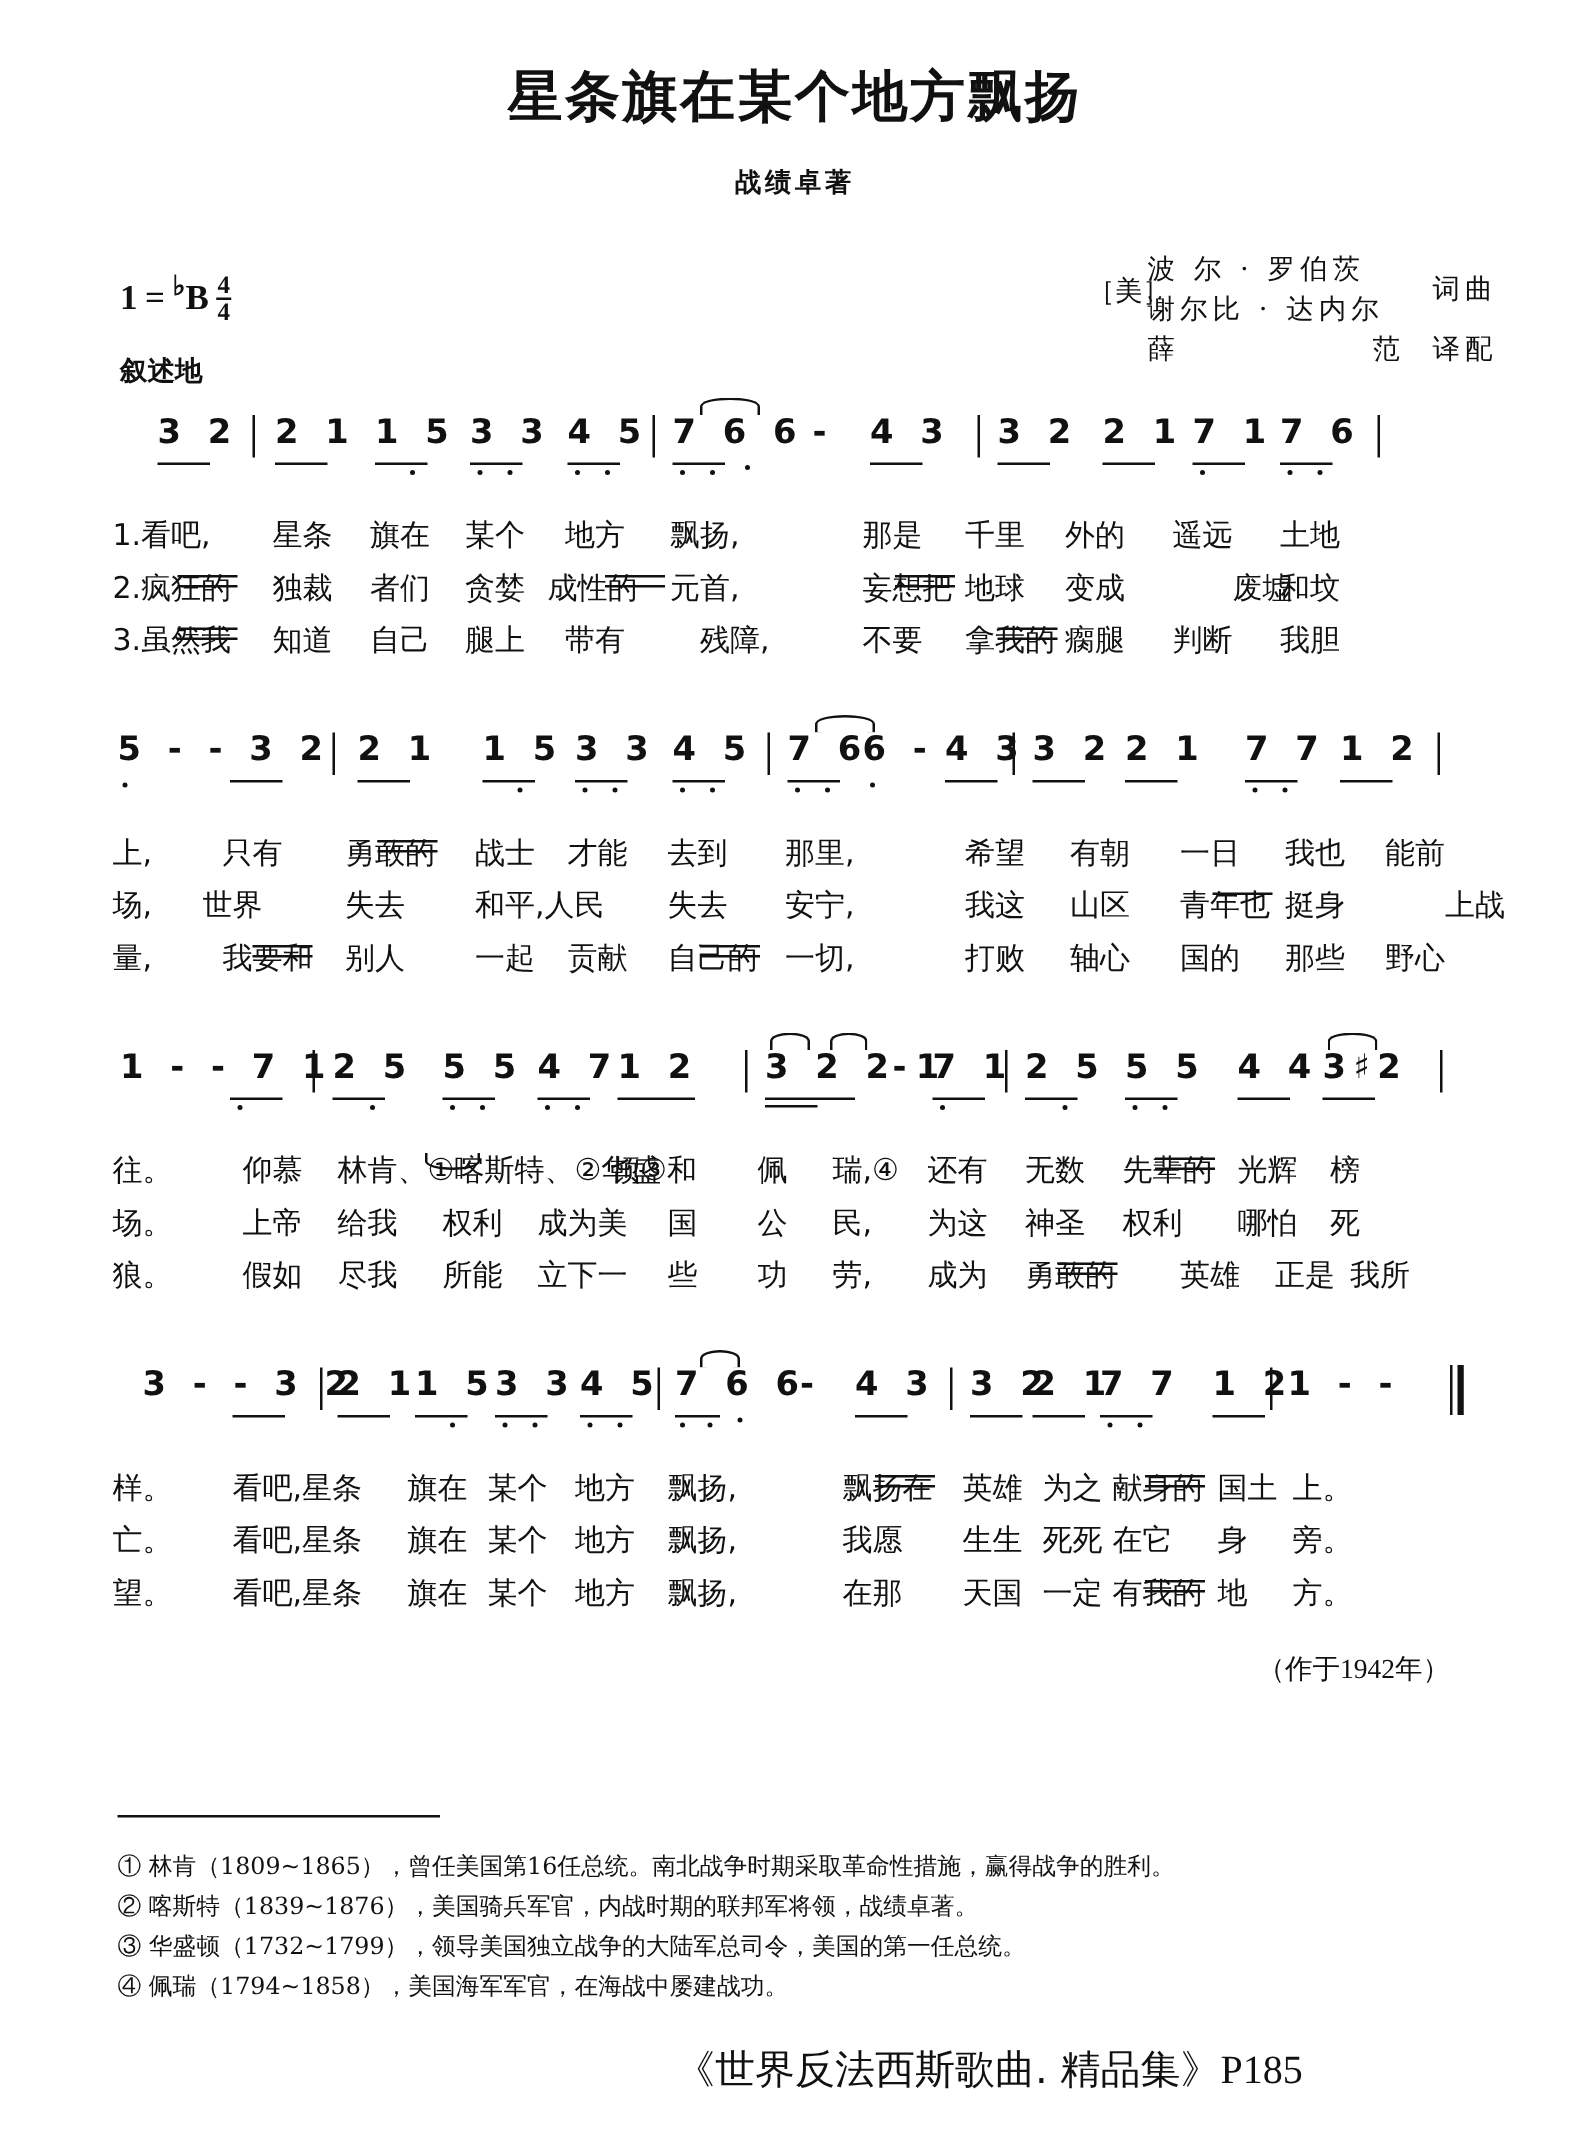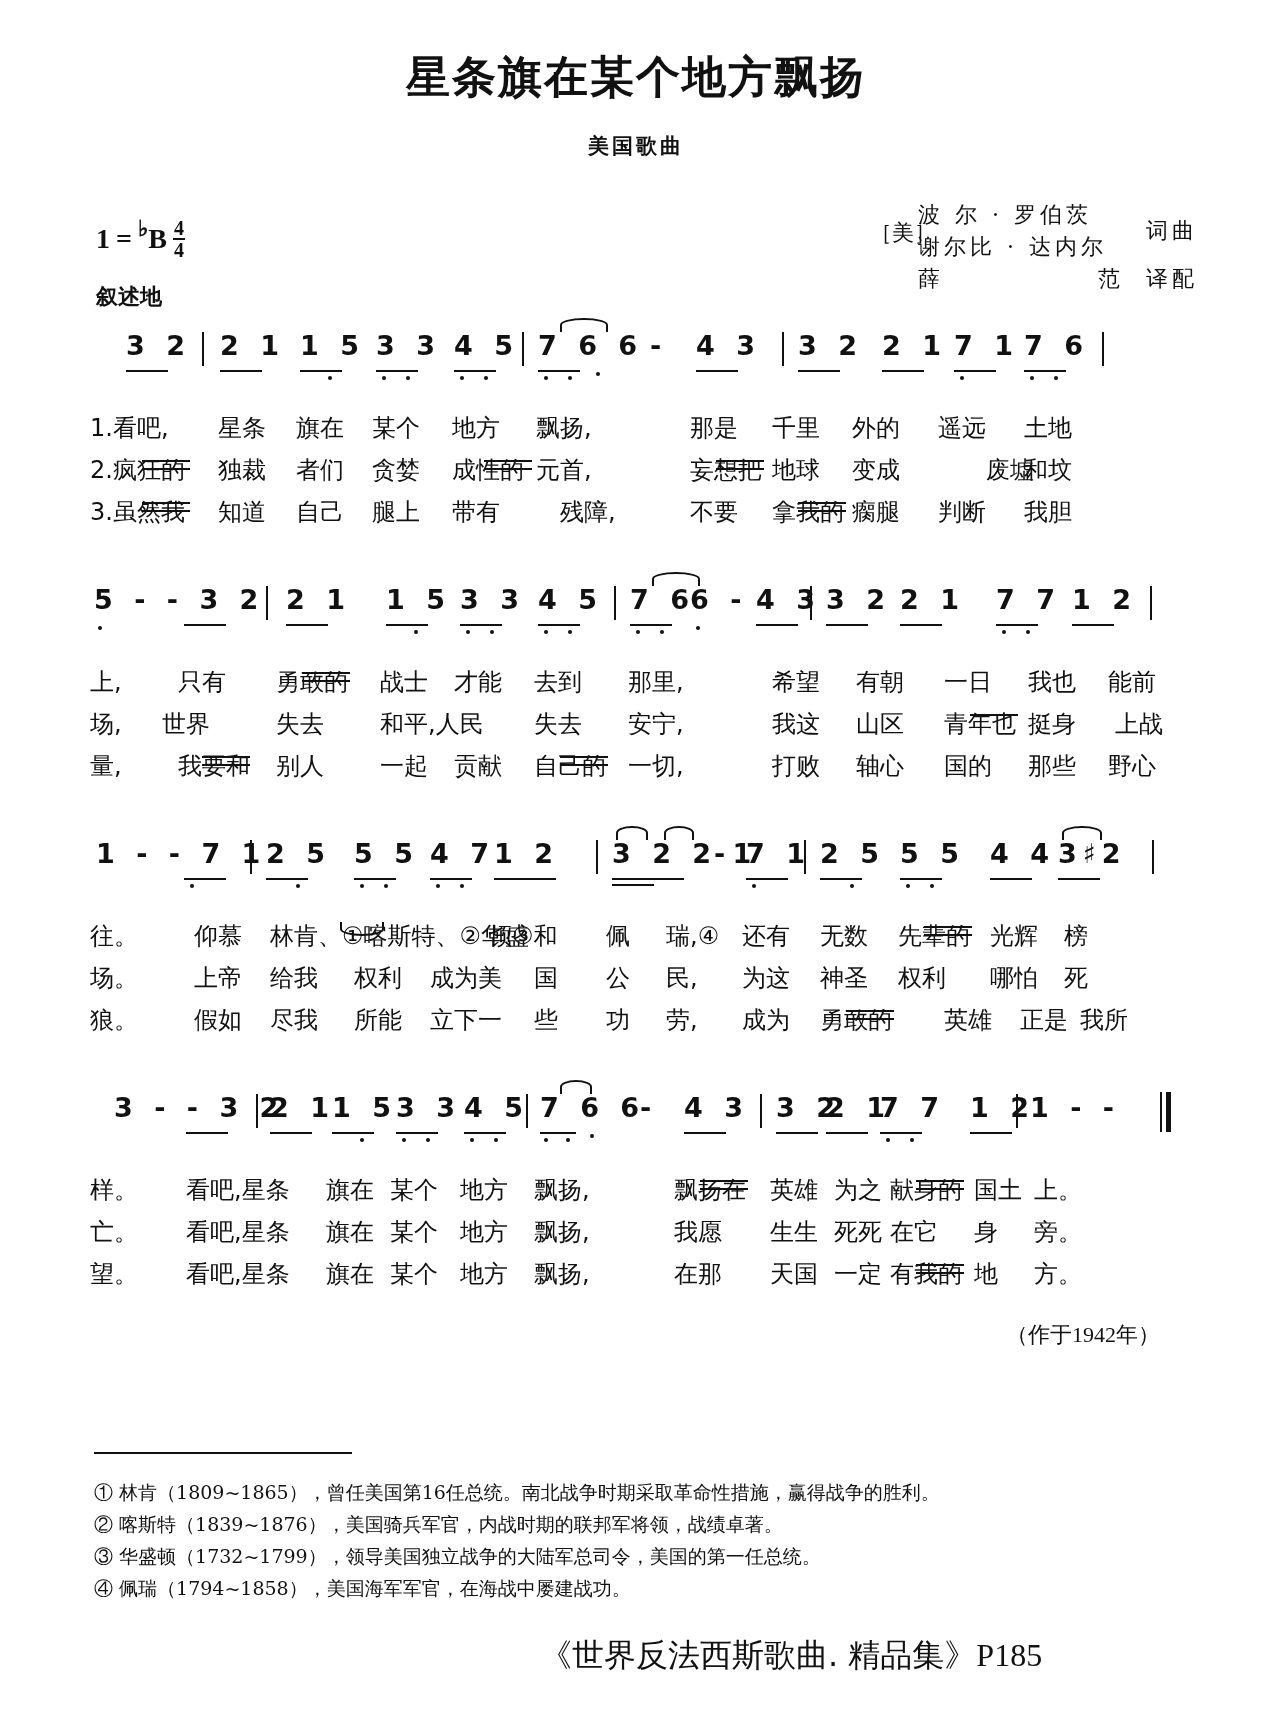--- a/index.html
+++ b/index.html
@@ -29,21 +29,21 @@
   .composed{right:112px;top:1320px;font-size:22px;font-family:"Liberation Serif",serif;}
   .rule{left:94px;top:1452px;width:258px;height:2px;background:#111;}
   .fn{left:94px;font-size:19px;font-family:"DejaVu Serif",serif;}
   .source{left:540px;top:1634px;font-size:32px;font-family:"DejaVu Sans",sans-serif;}
   .source .pg{font-family:"Liberation Serif",serif;}
 </style>
 </head>
 <body>
 
 <div class="abs title">星条旗在某个地方飘扬</div>
-<div class="abs subtitle">美国歌曲</div>
+<div class="abs subtitle">战绩卓著</div>
 
 <div class="abs key">
   <span>1</span>
   <span style="margin-left:6px">=</span>
   <span class="flat">♭</span>
   <span>B</span>
   <span class="timesig">
     <span class="n">4</span>
     <span>4</span>
   </span>
@@ -99,21 +99,21 @@
     <div class="dot" style="left:478px;top:46px"></div>
     <div class="dot" style="left:506px;top:42px"></div>
     <div class="dot" style="left:870px;top:46px"></div>
     <div class="dot" style="left:940px;top:46px"></div>
     <div class="dot" style="left:964px;top:46px"></div>
   </div>
   <div class="lyr" style="top:54px">
     <span style="left:0">1.看吧,</span><span style="left:128px">星条</span><span style="left:206px">旗在</span><span style="left:282px">某个</span><span style="left:362px">地方</span><span style="left:446px">飘扬,</span><span style="left:600px">那是</span><span style="left:682px">千里</span><span style="left:762px">外的</span><span style="left:848px">遥远</span><span style="left:934px">土地</span>
   </div>
   <div class="lyr" style="top:96px">
-    <span style="left:0">2.疯狂的</span><span style="left:128px">独裁</span><span style="left:206px">者们</span><span style="left:282px">贪婪</span><span style="left:362px">成性的</span><span style="left:446px">元首,</span><span style="left:600px">妄想把</span><span style="left:682px">地球</span><span style="left:762px">变成</span><span style="left:896px">废墟</span><span style="left:934px">和坟</span>
+    <span style="left:0">2.疯狂的</span><span style="left:128px">独裁</span><span style="left:206px">者们</span><span style="left:282px">贪婪</span><span style="left:348px">成性的</span><span style="left:446px">元首,</span><span style="left:600px">妄想把</span><span style="left:682px">地球</span><span style="left:762px">变成</span><span style="left:896px">废墟</span><span style="left:934px">和坟</span>
     <div class="dbl" style="left:52px;top:34px;width:48px"></div>
     <div class="dbl" style="left:394px;top:34px;width:48px"></div>
     <div class="dbl" style="left:626px;top:34px;width:48px"></div>
   </div>
   <div class="lyr" style="top:138px">
     <span style="left:0">3.虽然我</span><span style="left:128px">知道</span><span style="left:206px">自己</span><span style="left:282px">腿上</span><span style="left:362px">带有</span><span style="left:470px">残障,</span><span style="left:600px">不要</span><span style="left:682px">拿我的</span><span style="left:762px">瘸腿</span><span style="left:848px">判断</span><span style="left:934px">我胆</span>
     <div class="dbl" style="left:52px;top:34px;width:48px"></div>
     <div class="dbl" style="left:708px;top:34px;width:48px"></div>
   </div>
 </div>
@@ -158,21 +158,21 @@
     <div class="dot" style="left:570px;top:46px"></div>
     <div class="dot" style="left:606px;top:42px"></div>
     <div class="dot" style="left:912px;top:46px"></div>
     <div class="dot" style="left:936px;top:46px"></div>
   </div>
   <div class="lyr" style="top:54px">
     <span style="left:0">上,</span><span style="left:88px">只有</span><span style="left:186px">勇敢的</span><span style="left:290px">战士</span><span style="left:364px">才能</span><span style="left:444px">去到</span><span style="left:538px">那里,</span><span style="left:682px">希望</span><span style="left:766px">有朝</span><span style="left:854px">一日</span><span style="left:938px">我也</span><span style="left:1018px">能前</span>
     <div class="dbl" style="left:212px;top:34px;width:48px"></div>
   </div>
   <div class="lyr" style="top:96px">
-    <span style="left:0">场,</span><span style="left:72px">世界</span><span style="left:186px">失去</span><span style="left:290px">和平,人民</span><span style="left:444px">失去</span><span style="left:538px">安宁,</span><span style="left:682px">我这</span><span style="left:766px">山区</span><span style="left:854px">青年也</span><span style="left:938px">挺身</span><span style="left:1025px">上战</span>
+    <span style="left:0">场,</span><span style="left:72px">世界</span><span style="left:186px">失去</span><span style="left:290px">和平,人民</span><span style="left:444px">失去</span><span style="left:538px">安宁,</span><span style="left:682px">我这</span><span style="left:766px">山区</span><span style="left:854px">青年也</span><span style="left:938px">挺身</span><span style="left:1066px">上战</span>
     <div class="ul" style="left:880px;top:34px;width:48px"></div>
   </div>
   <div class="lyr" style="top:138px">
     <span style="left:0">量,</span><span style="left:88px">我要和</span><span style="left:186px">别人</span><span style="left:290px">一起</span><span style="left:364px">贡献</span><span style="left:444px">自己的</span><span style="left:538px">一切,</span><span style="left:682px">打败</span><span style="left:766px">轴心</span><span style="left:854px">国的</span><span style="left:938px">那些</span><span style="left:1018px">野心</span>
     <div class="dbl" style="left:112px;top:34px;width:48px"></div>
     <div class="dbl" style="left:470px;top:34px;width:48px"></div>
   </div>
 </div>
 
 <div class="sys" style="top:838px">

